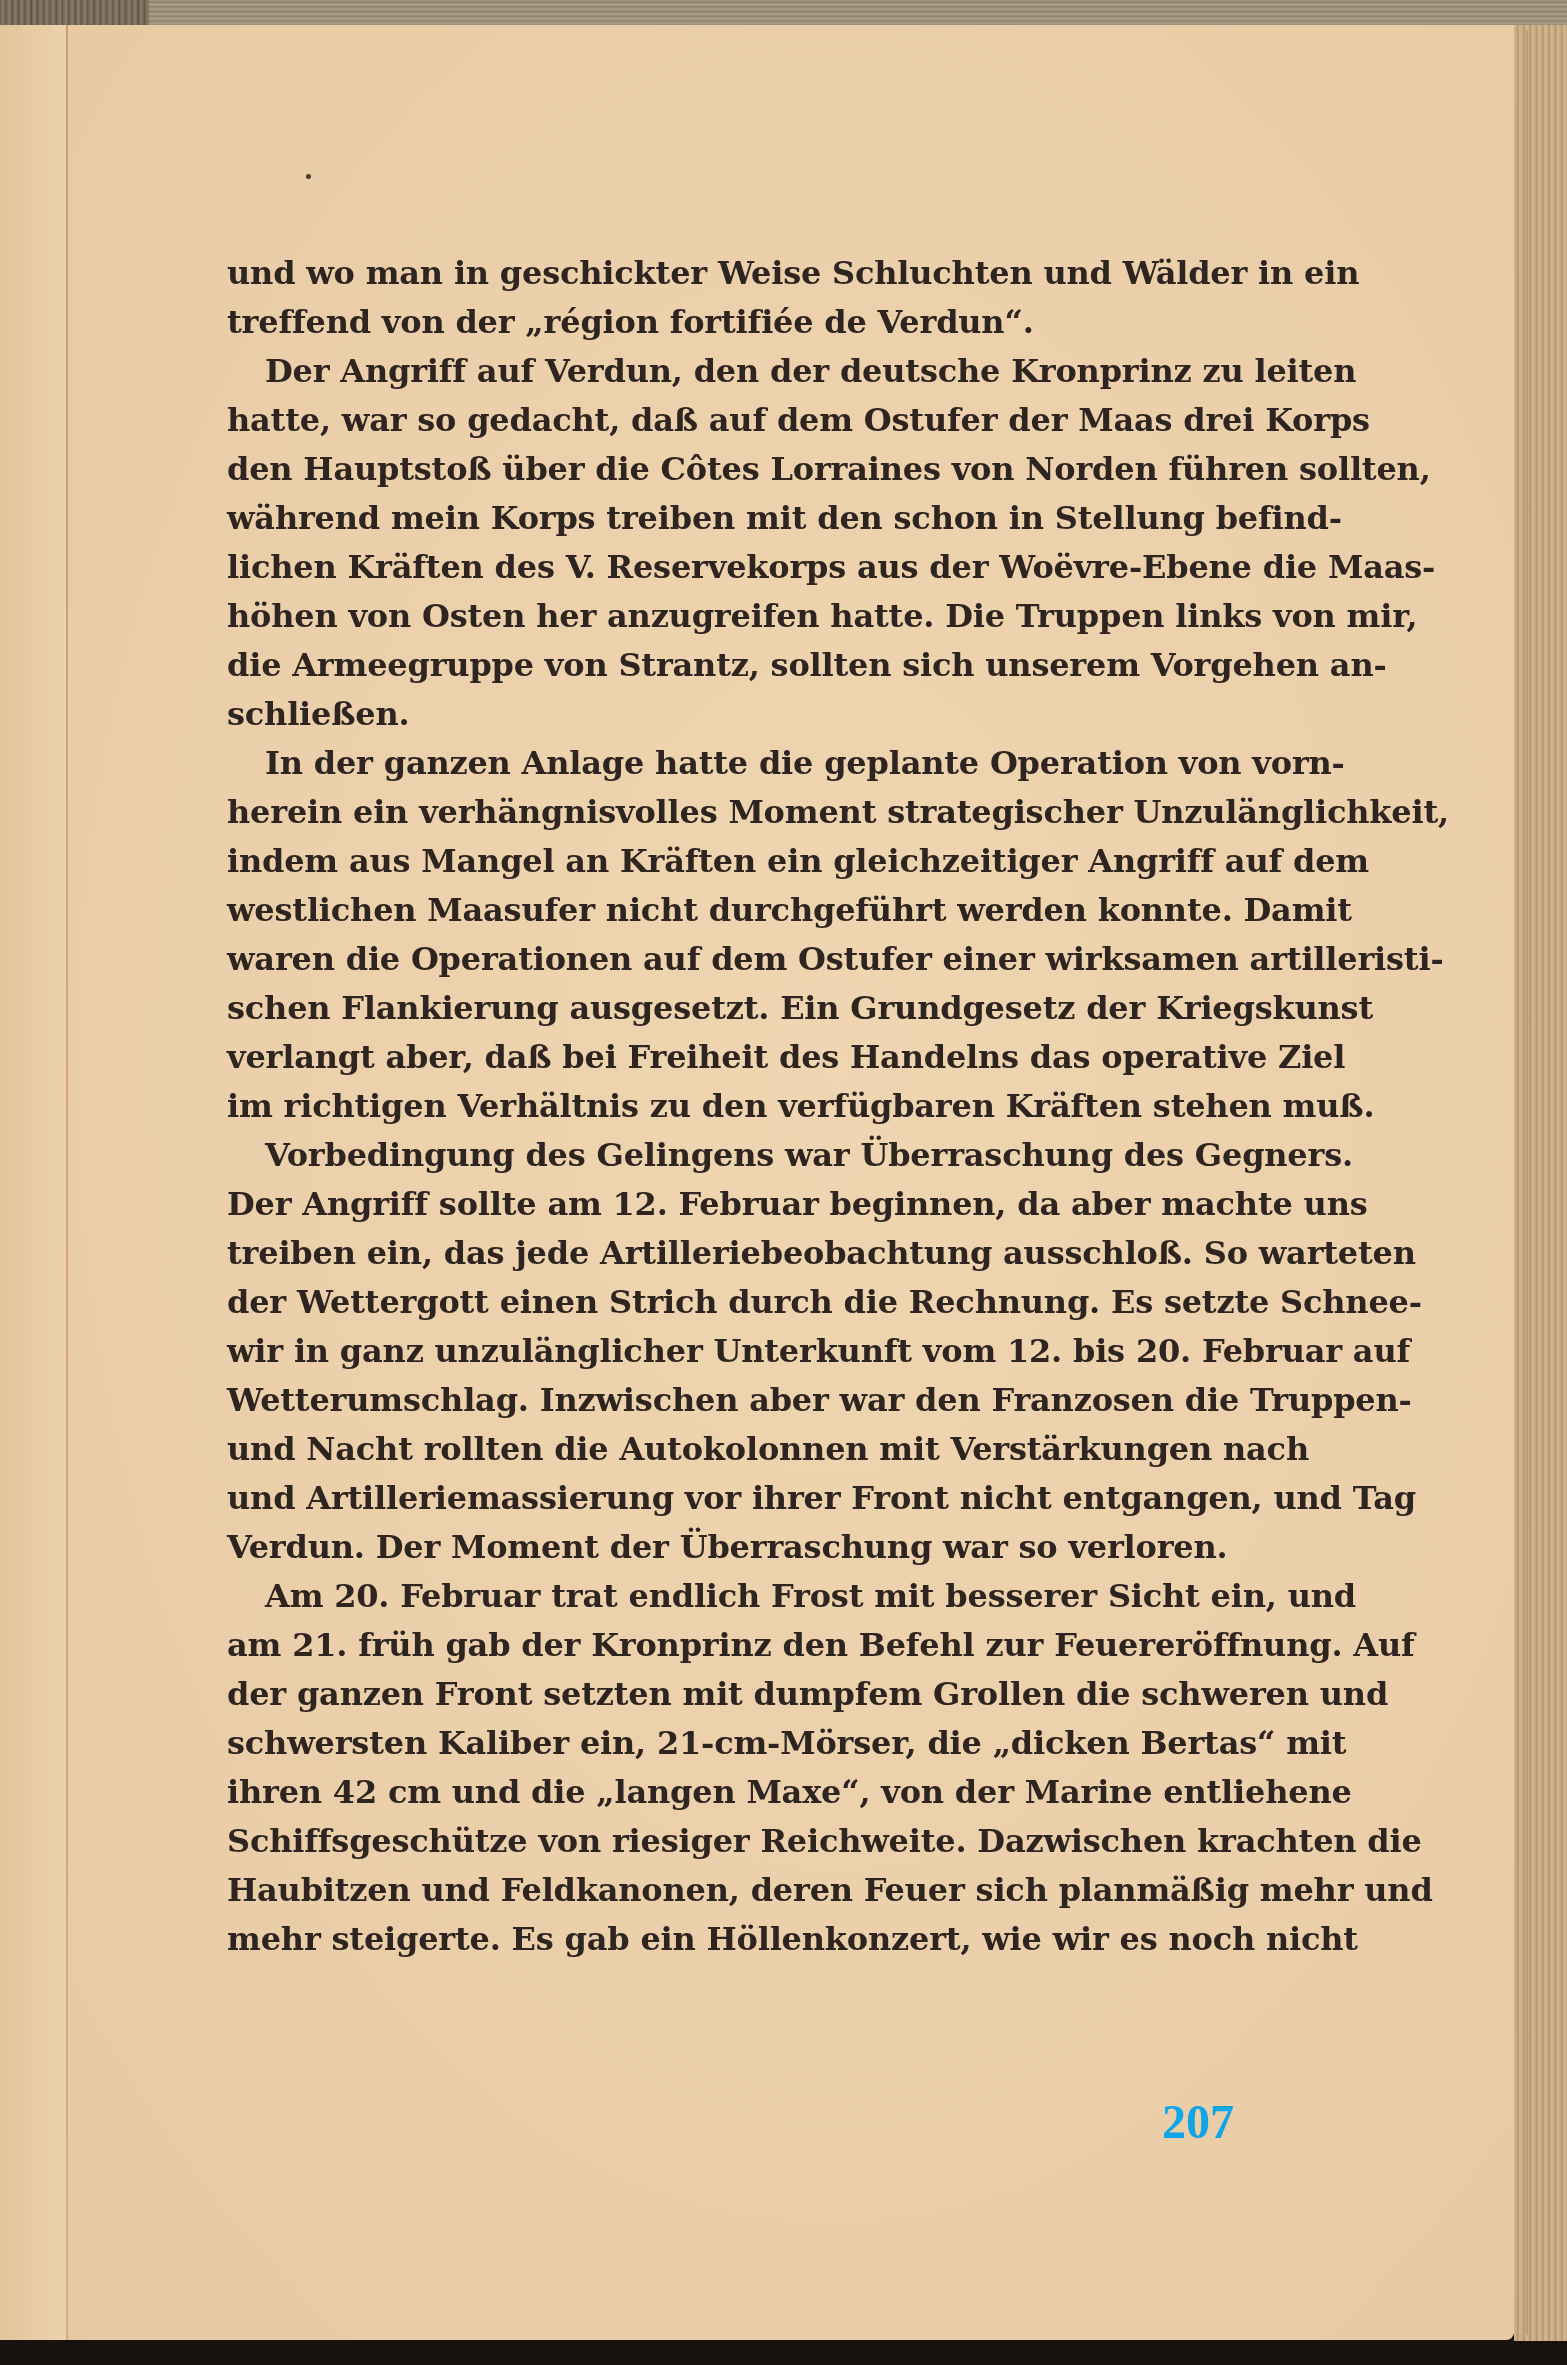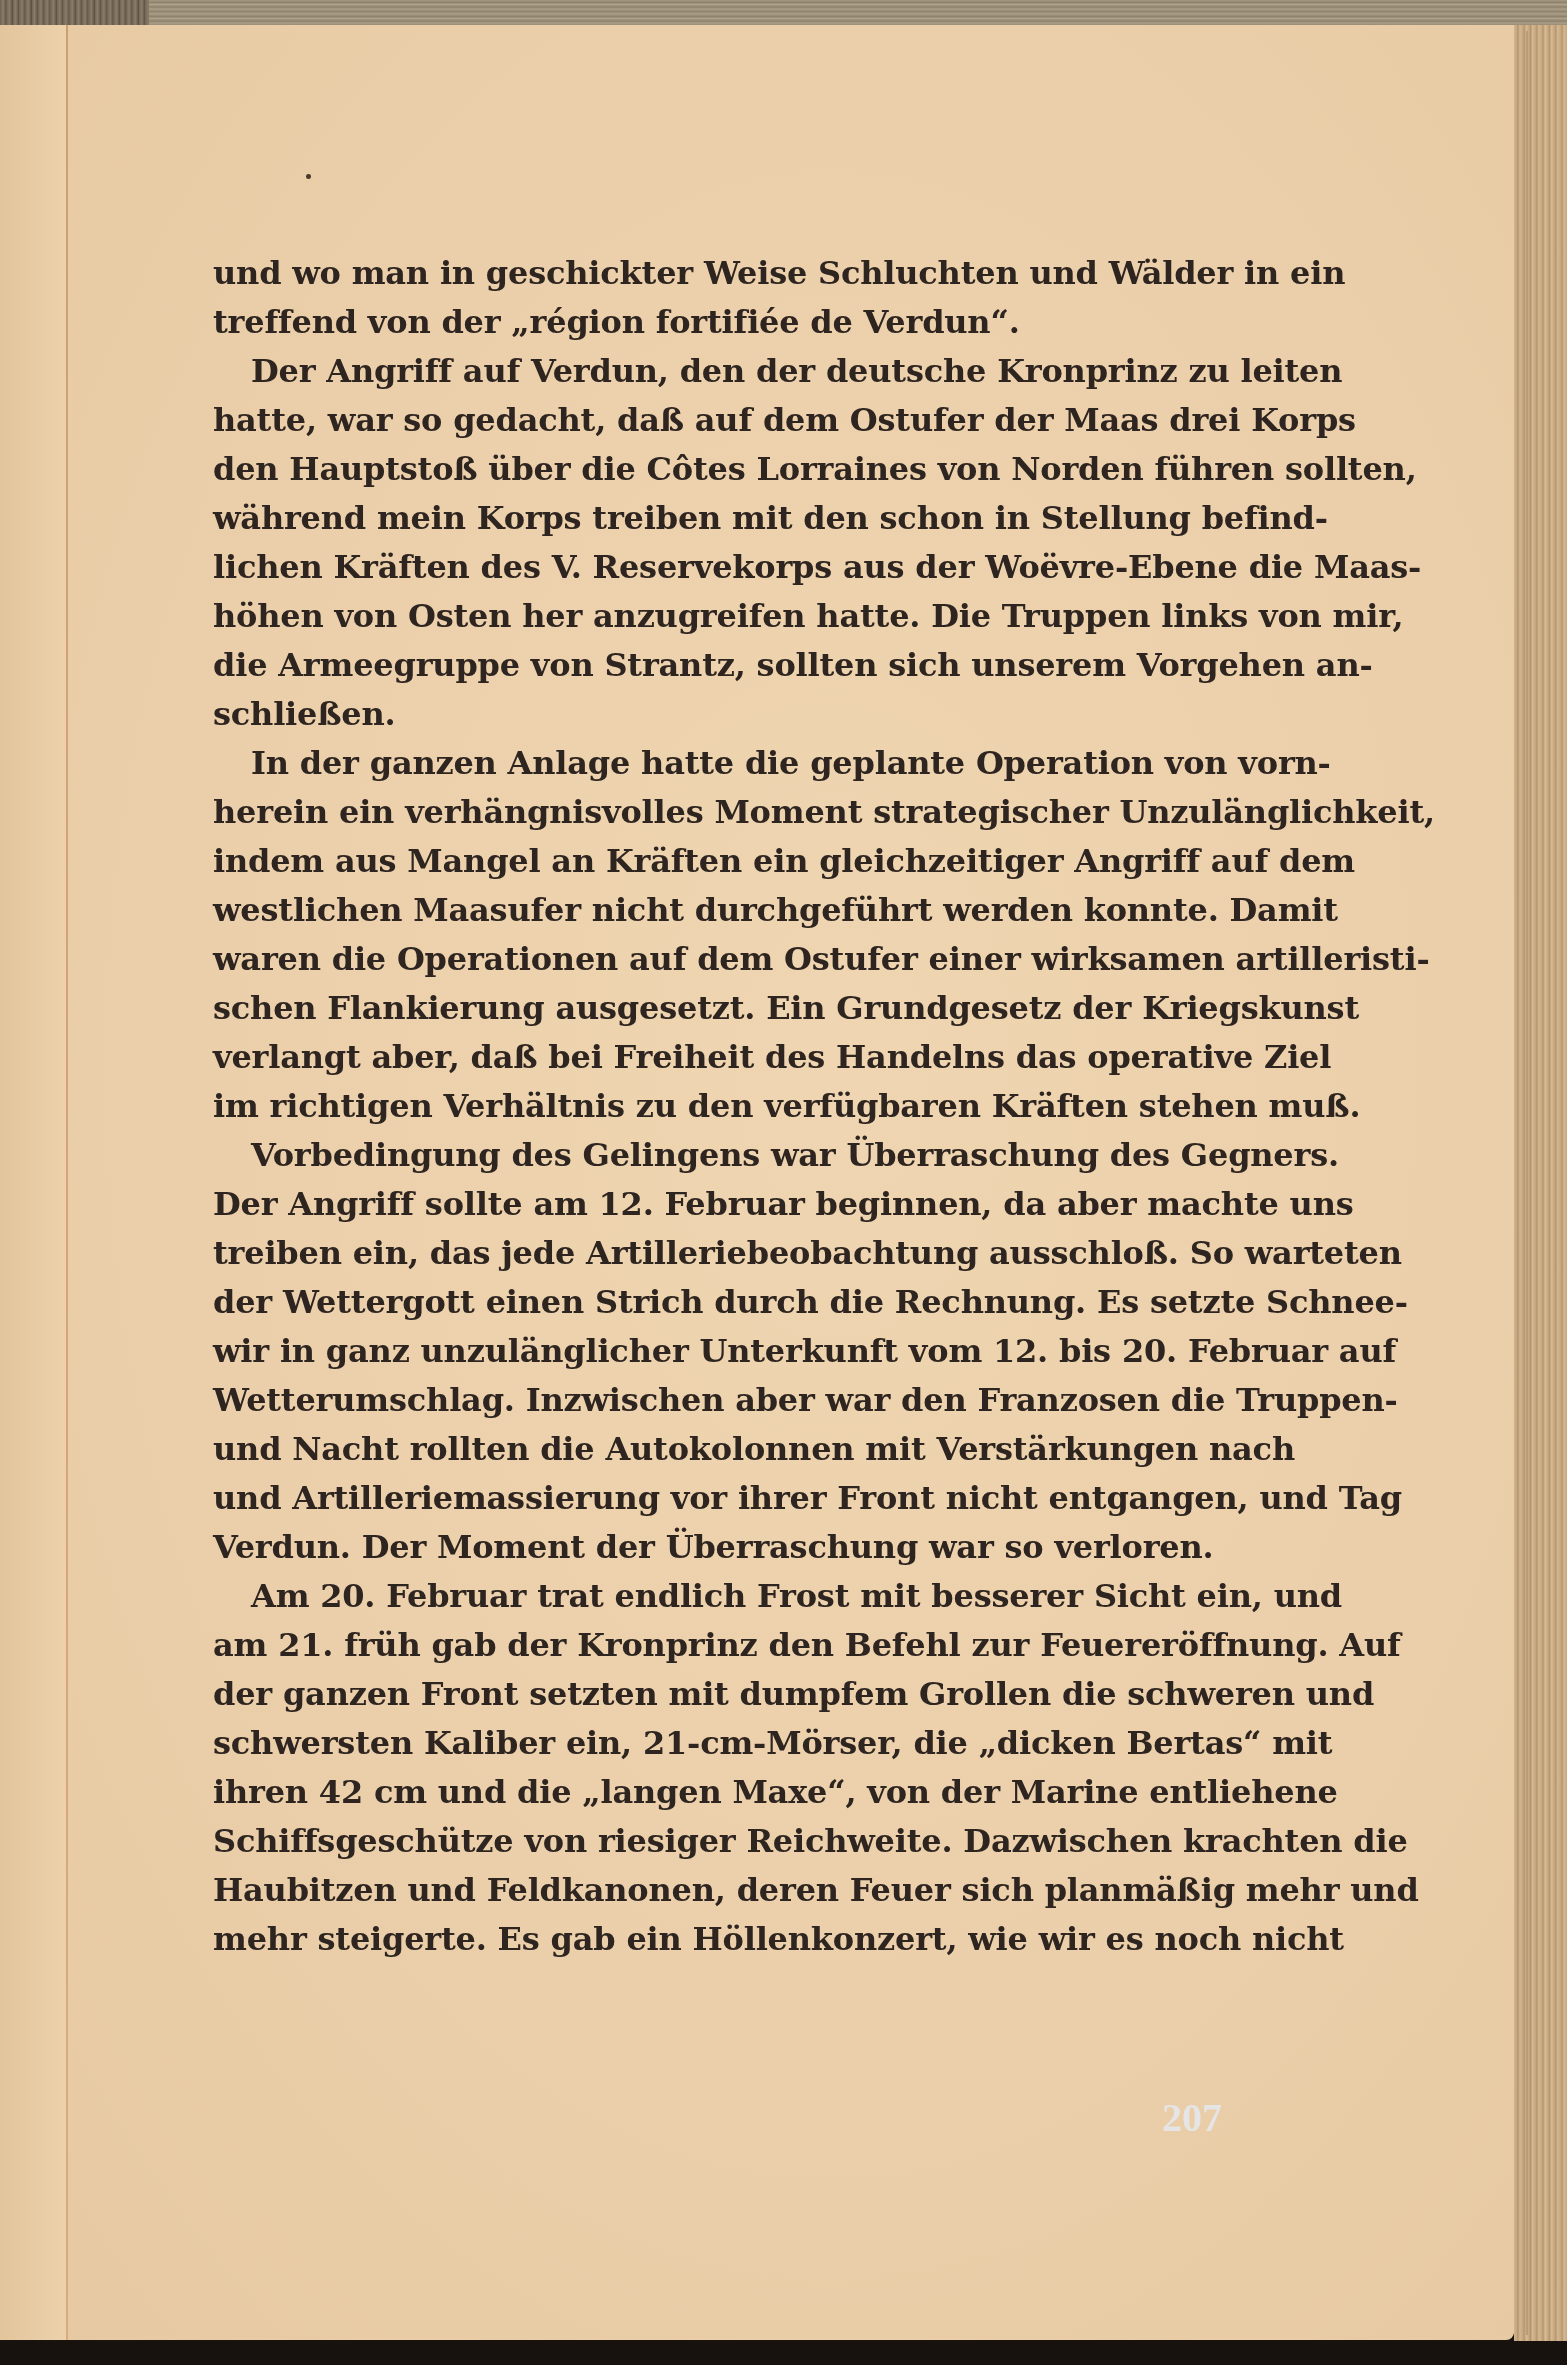--- a/index.html
+++ b/index.html
@@ -68,21 +68,21 @@
     background: #17120e;
   }
   .dot {
     position: absolute;
     width: 4.7px; height: 4.7px;
     border-radius: 50%;
     background: #4a3a2c;
   }
   .text-block {
     position: absolute;
-    left: 213px;
+    left: 227px;
     top: 249px;
     width: 1019px;
     font-family: "DejaVu Serif", serif;
     font-size: 32px;
     font-weight: bold;
     color: #2e2520;
     letter-spacing: -0.2px;
   }
   .line {
     display: block;
@@ -97,23 +97,23 @@
     text-align-last: left;
   }
   .line.indent {
     padding-left: 38px;
   }
   .page-number {
     position: absolute;
     left: 1162px;
     top: 2094px;
     font-family: "Liberation Serif", serif;
-    font-size: 40px;
+    font-size: 48px;
     font-weight: bold;
-    color: #e5e5e5;
+    color: #0ea5e9;
   }
 </style>
 </head>
 <body>
 
 <div class="scan">
   <div class="top-binding"></div>
   <div class="top-binding-dark"></div>
   <div class="page"></div>
   <div class="gutter-shade"></div>

